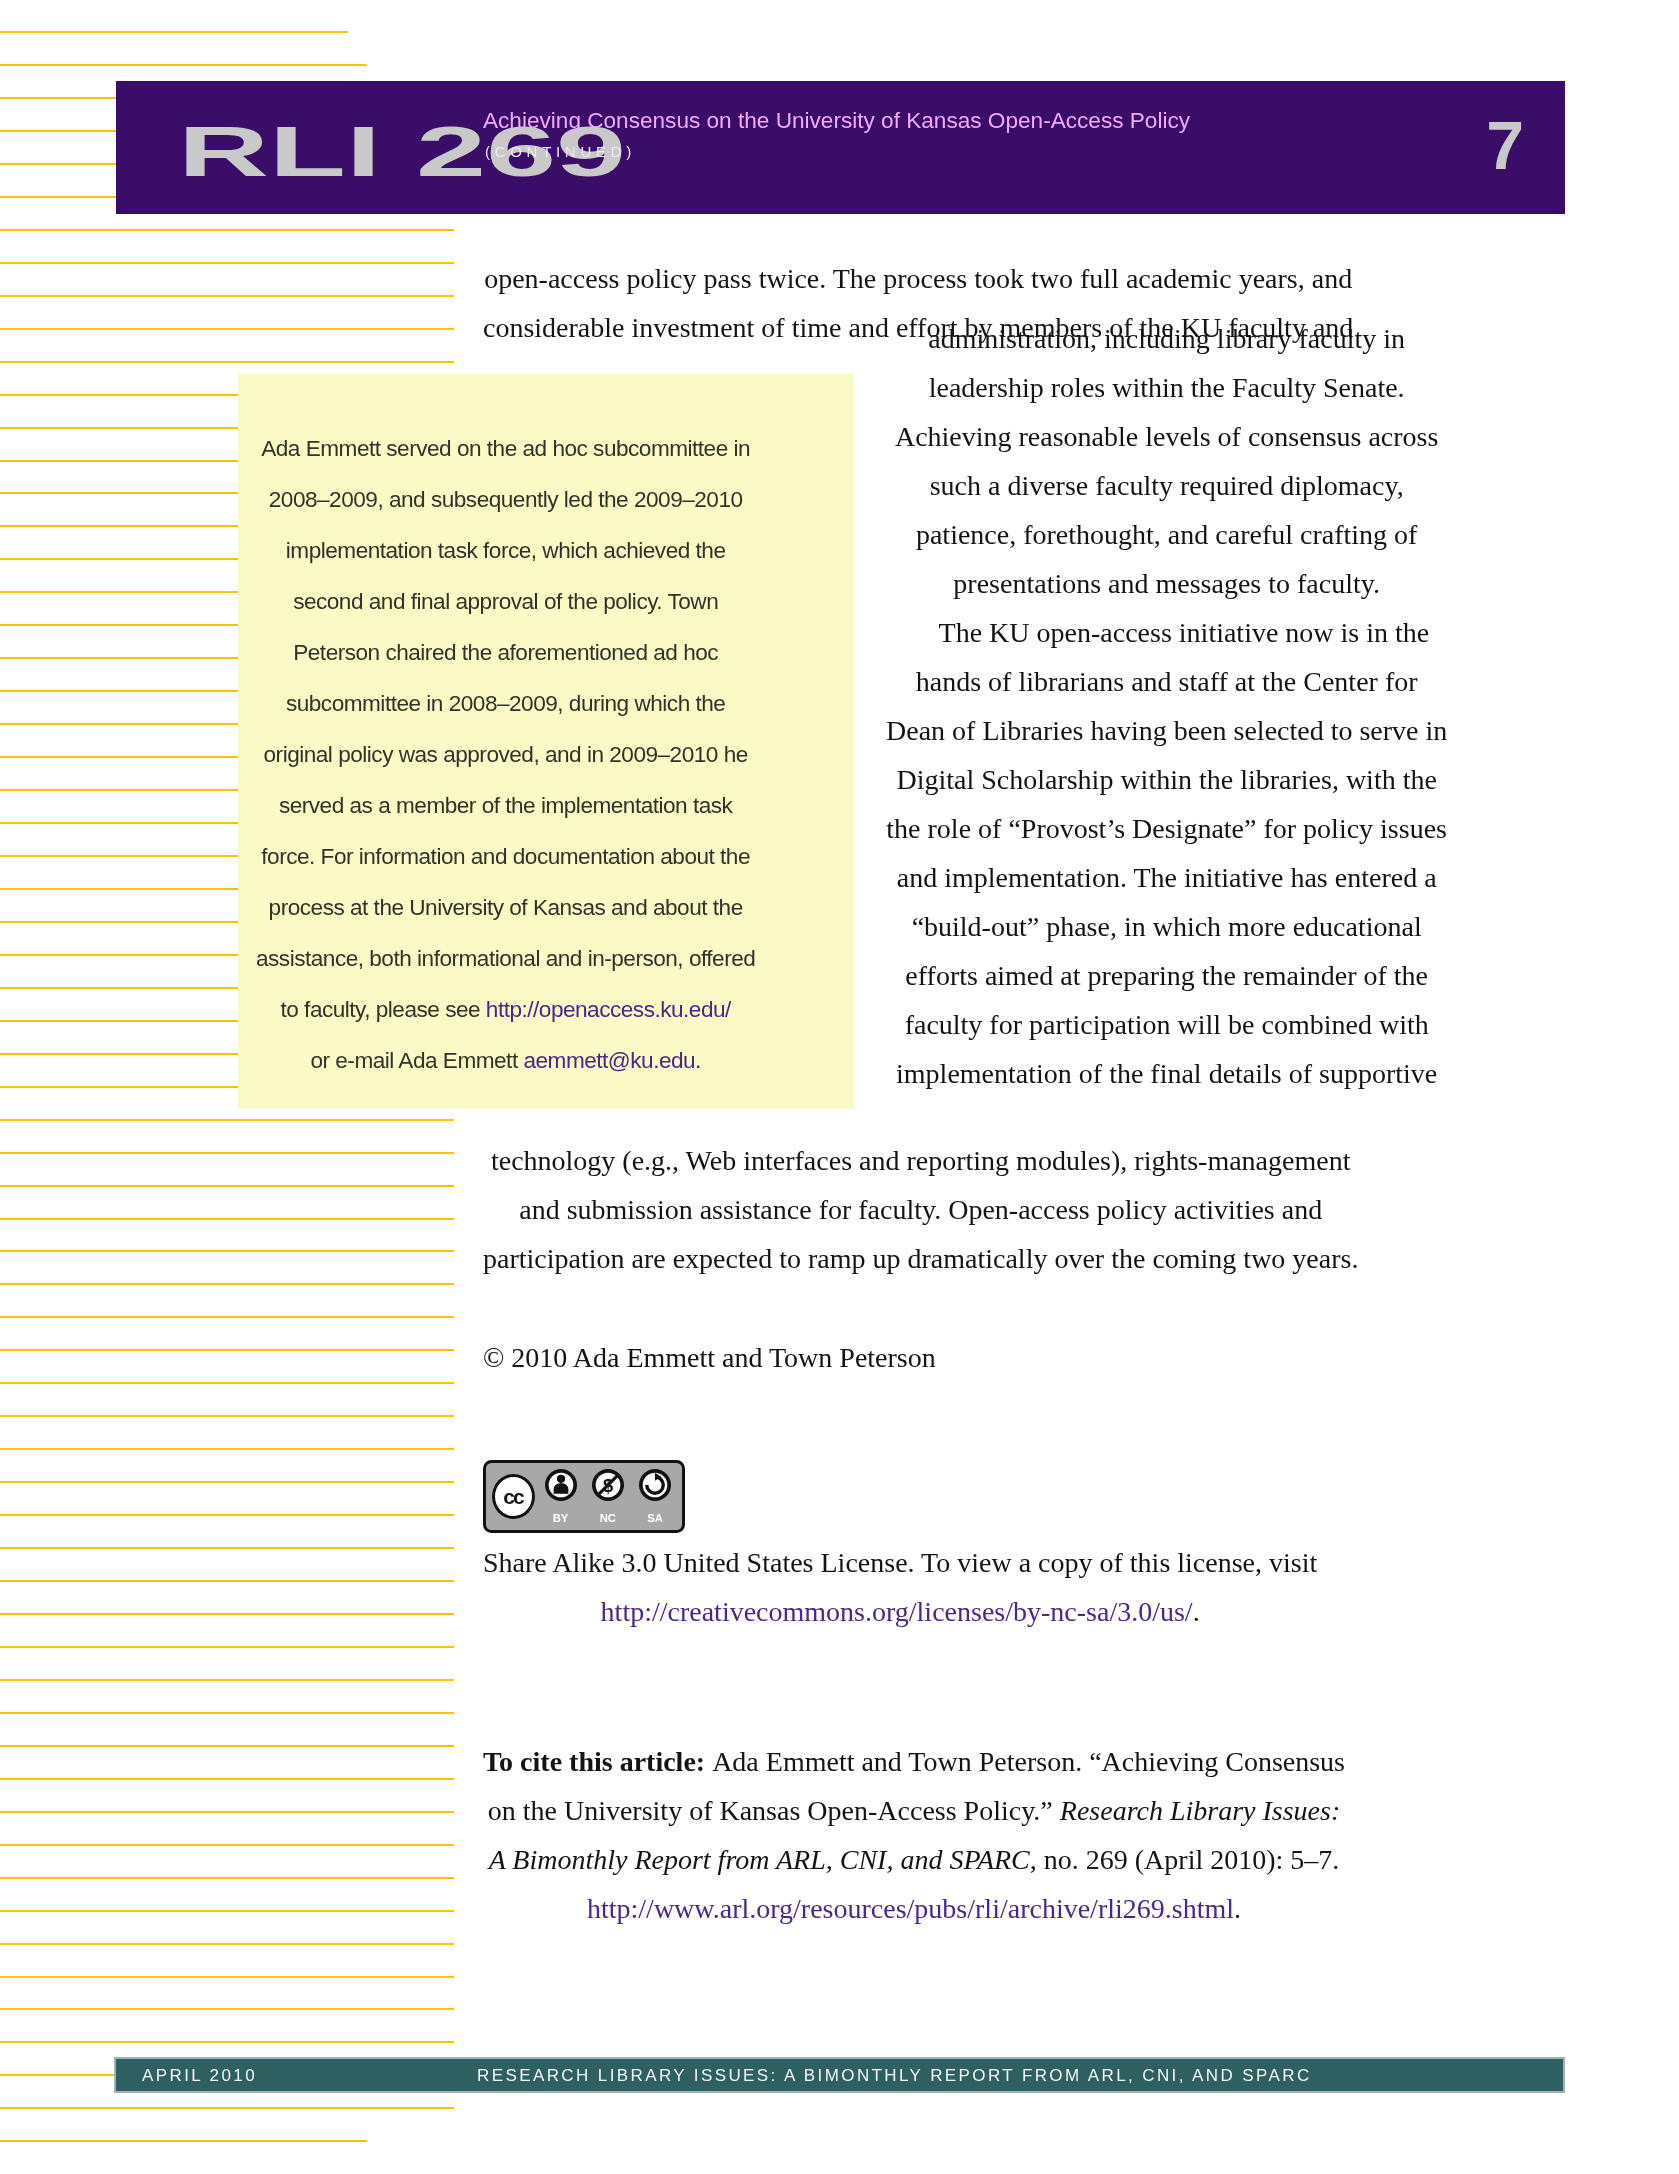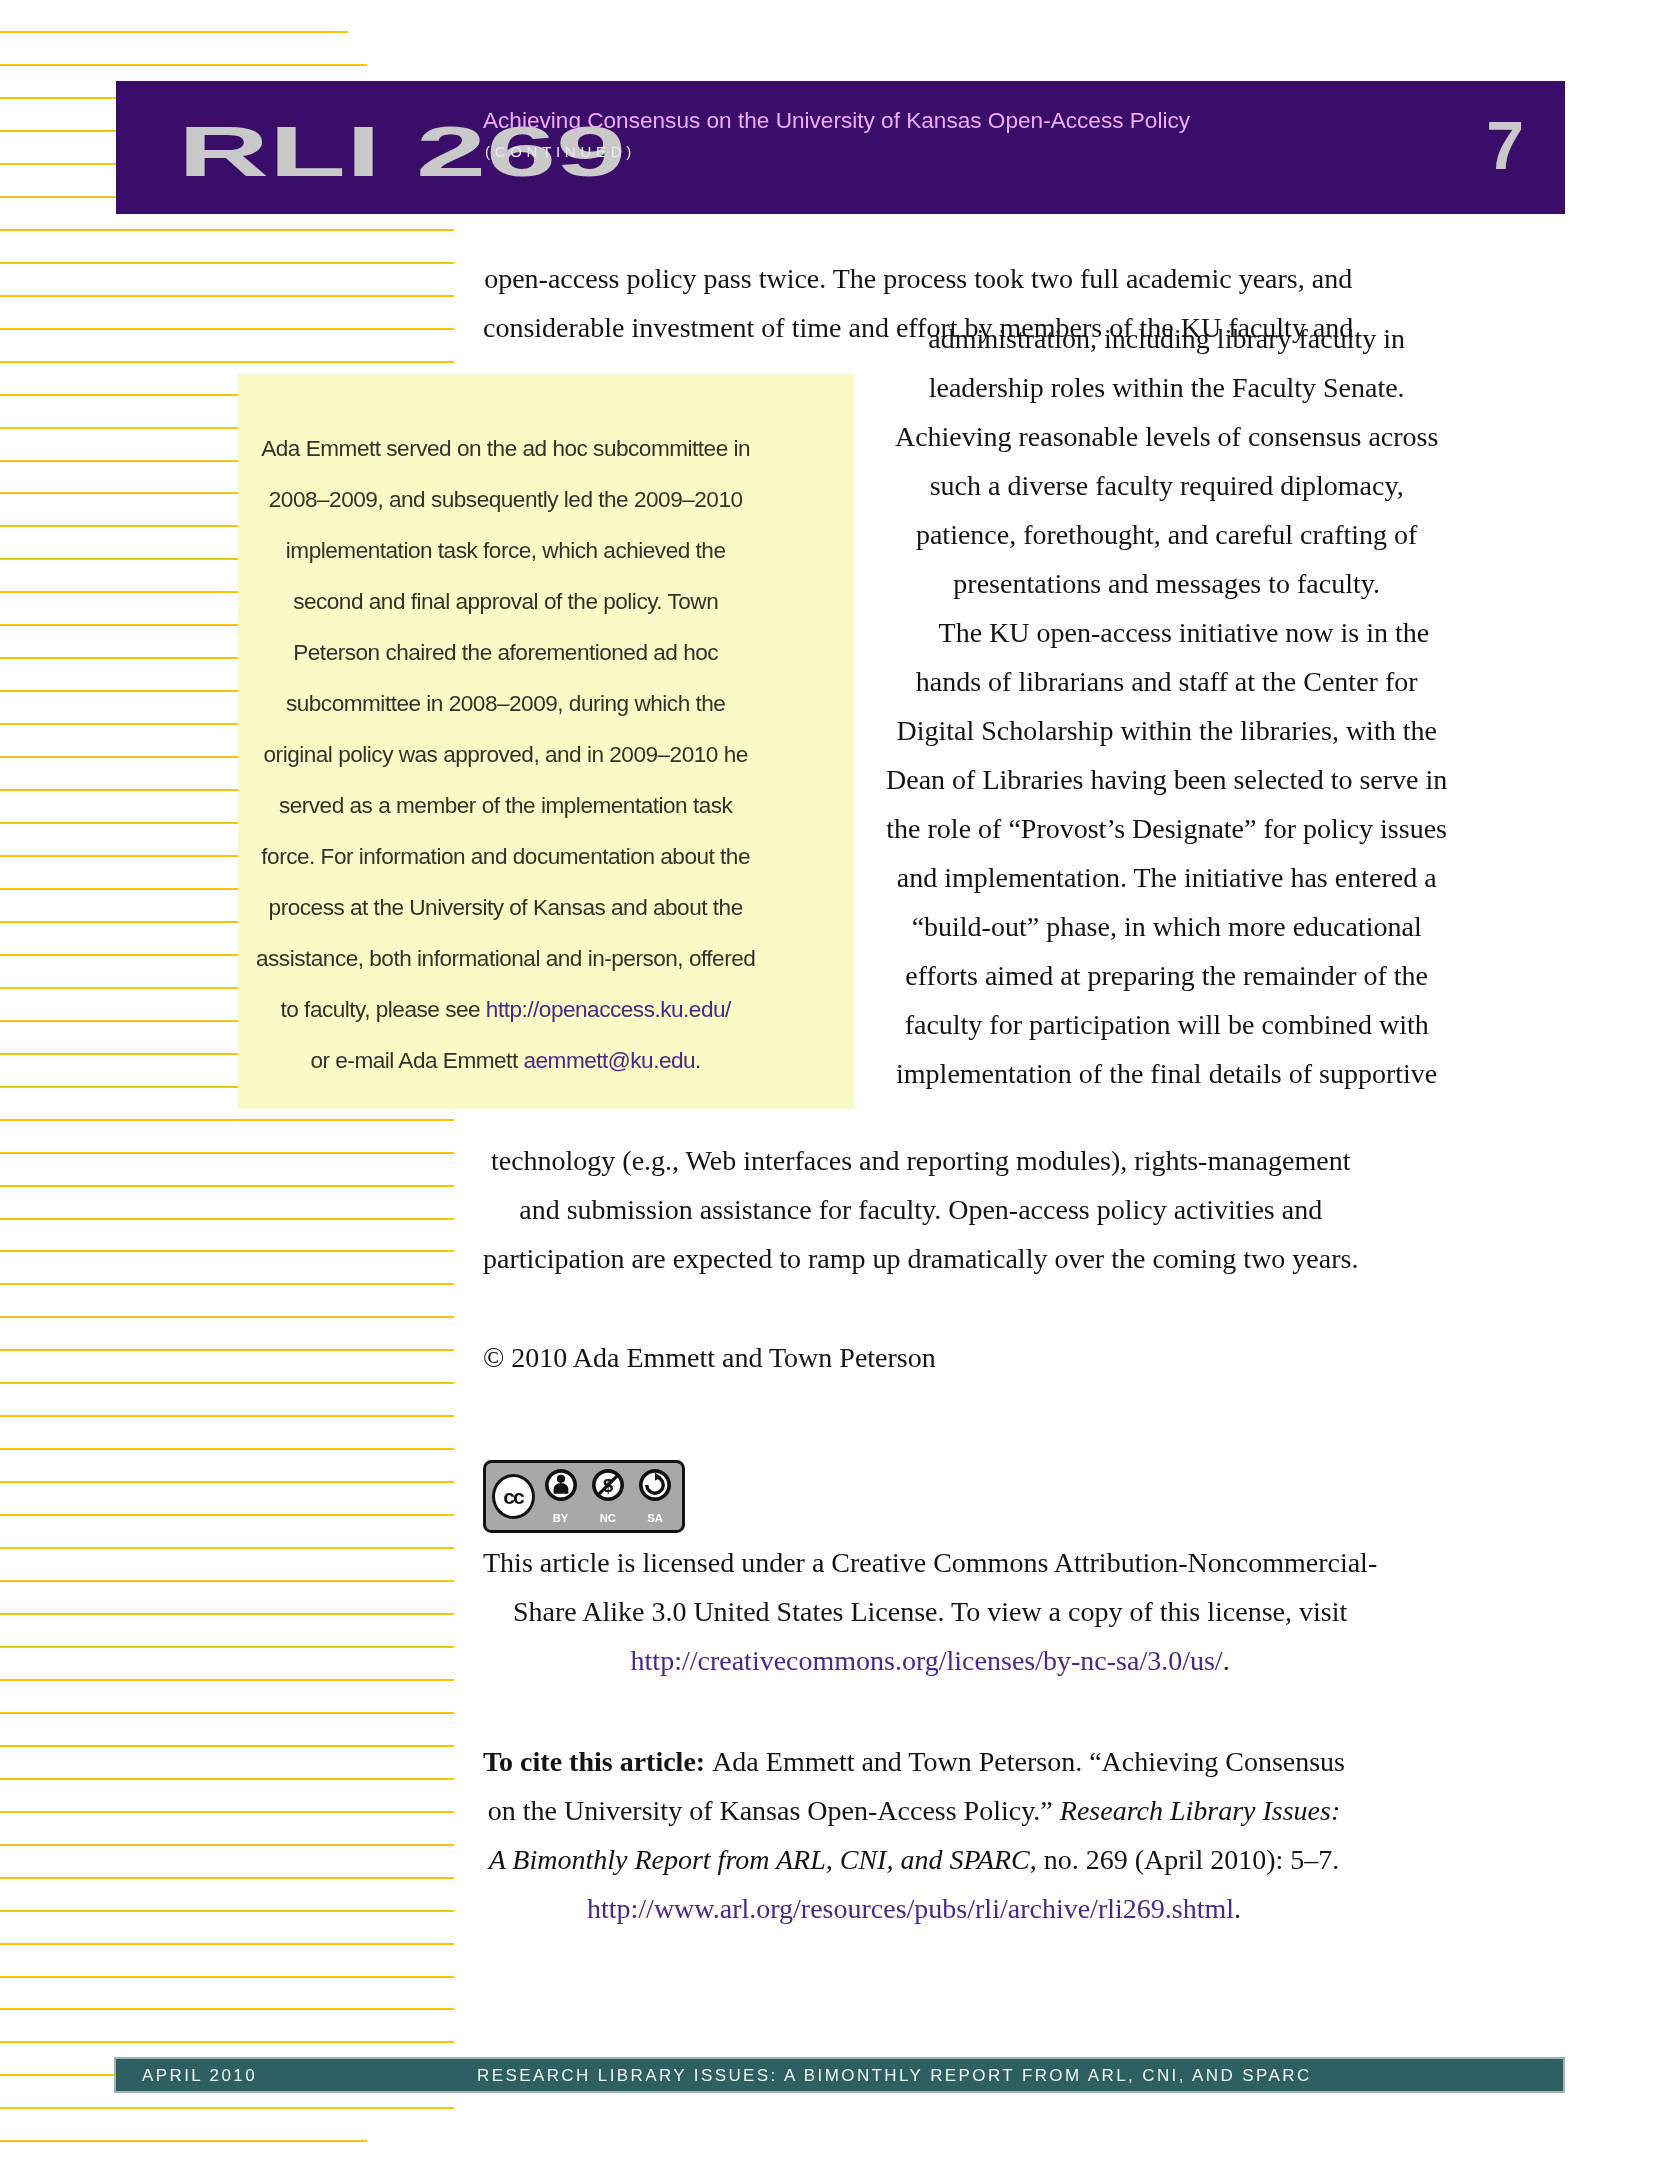--- a/index.html
+++ b/index.html
@@ -139,22 +139,22 @@
 
   <div class="layer tblock serif fs-body" style="left:886px;top:314px;">
       <div class="tl"><span class="seg-p">administration, including library faculty in</span></div>
       <div class="tl"><span class="seg-p">leadership roles within the Faculty Senate.</span></div>
       <div class="tl"><span class="seg-p">Achieving reasonable levels of consensus across</span></div>
       <div class="tl"><span class="seg-p">such a diverse faculty required diplomacy,</span></div>
       <div class="tl"><span class="seg-p">patience, forethought, and careful crafting of</span></div>
       <div class="tl"><span class="seg-p">presentations and messages to faculty.</span></div>
       <div class="tl"><span class="seg-p">     The KU open-access initiative now is in the</span></div>
       <div class="tl"><span class="seg-p">hands of librarians and staff at the Center for</span></div>
+      <div class="tl"><span class="seg-p">Dean of Libraries having been selected to serve in</span></div>
       <div class="tl"><span class="seg-p">Digital Scholarship within the libraries, with the</span></div>
-      <div class="tl"><span class="seg-p">Dean of Libraries having been selected to serve in</span></div>
       <div class="tl"><span class="seg-p">the role of “Provost’s Designate” for policy issues</span></div>
       <div class="tl"><span class="seg-p">and implementation. The initiative has entered a</span></div>
       <div class="tl"><span class="seg-p">“build-out” phase, in which more educational</span></div>
       <div class="tl"><span class="seg-p">efforts aimed at preparing the remainder of the</span></div>
       <div class="tl"><span class="seg-p">faculty for participation will be combined with</span></div>
       <div class="tl"><span class="seg-p">implementation of the final details of supportive</span></div>
     </div>
 
   <div class="layer sidebox">
     <div class="side-text">
@@ -206,21 +206,20 @@
       <svg class="cc-ico" viewBox="0 0 24 24">
         <circle cx="12" cy="12" r="10" fill="#ffffff" stroke="#121212" stroke-width="2.6"></circle>
         <path d="M12 6.2 a5.8 5.8 0 1 1 -5.8 5.8" fill="none" stroke="#121212" stroke-width="2.4"></path>
         <path d="M12 3.4 l4.4 2.8 -4.4 2.8 z" fill="#121212"></path>
       </svg>
       <div class="cc-label">SA</div>
     </div>
   </div>
 
   <div class="layer tblock serif fs-body" style="left:483px;top:1538px;">
-      <div class="tl"><span class="seg-p">This article is licensed under a Creative Commons Attribution-Noncommercial-</span></div>
       <div class="tl"><span class="seg-p">Share Alike 3.0 United States License. To view a copy of this license, visit</span></div>
       <div class="tl"><span class="seg-link">http://creativecommons.org/licenses/by-nc-sa/3.0/us/</span><span class="seg-p">.</span></div>
     </div>
 
   <div class="layer tblock serif fs-body" style="left:483px;top:1737px;">
       <div class="tl"><span class="seg-b">To cite this article: </span><span class="seg-p">Ada Emmett and Town Peterson. “Achieving Consensus</span></div>
       <div class="tl"><span class="seg-p">on the University of Kansas Open-Access Policy.” </span><span class="seg-i">Research Library Issues:</span></div>
       <div class="tl"><span class="seg-i">A Bimonthly Report from ARL, CNI, and SPARC</span><span class="seg-p">, no. 269 (April 2010): 5–7.</span></div>
       <div class="tl"><span class="seg-link">http://www.arl.org/resources/pubs/rli/archive/rli269.shtml</span><span class="seg-p">.</span></div>
     </div>

